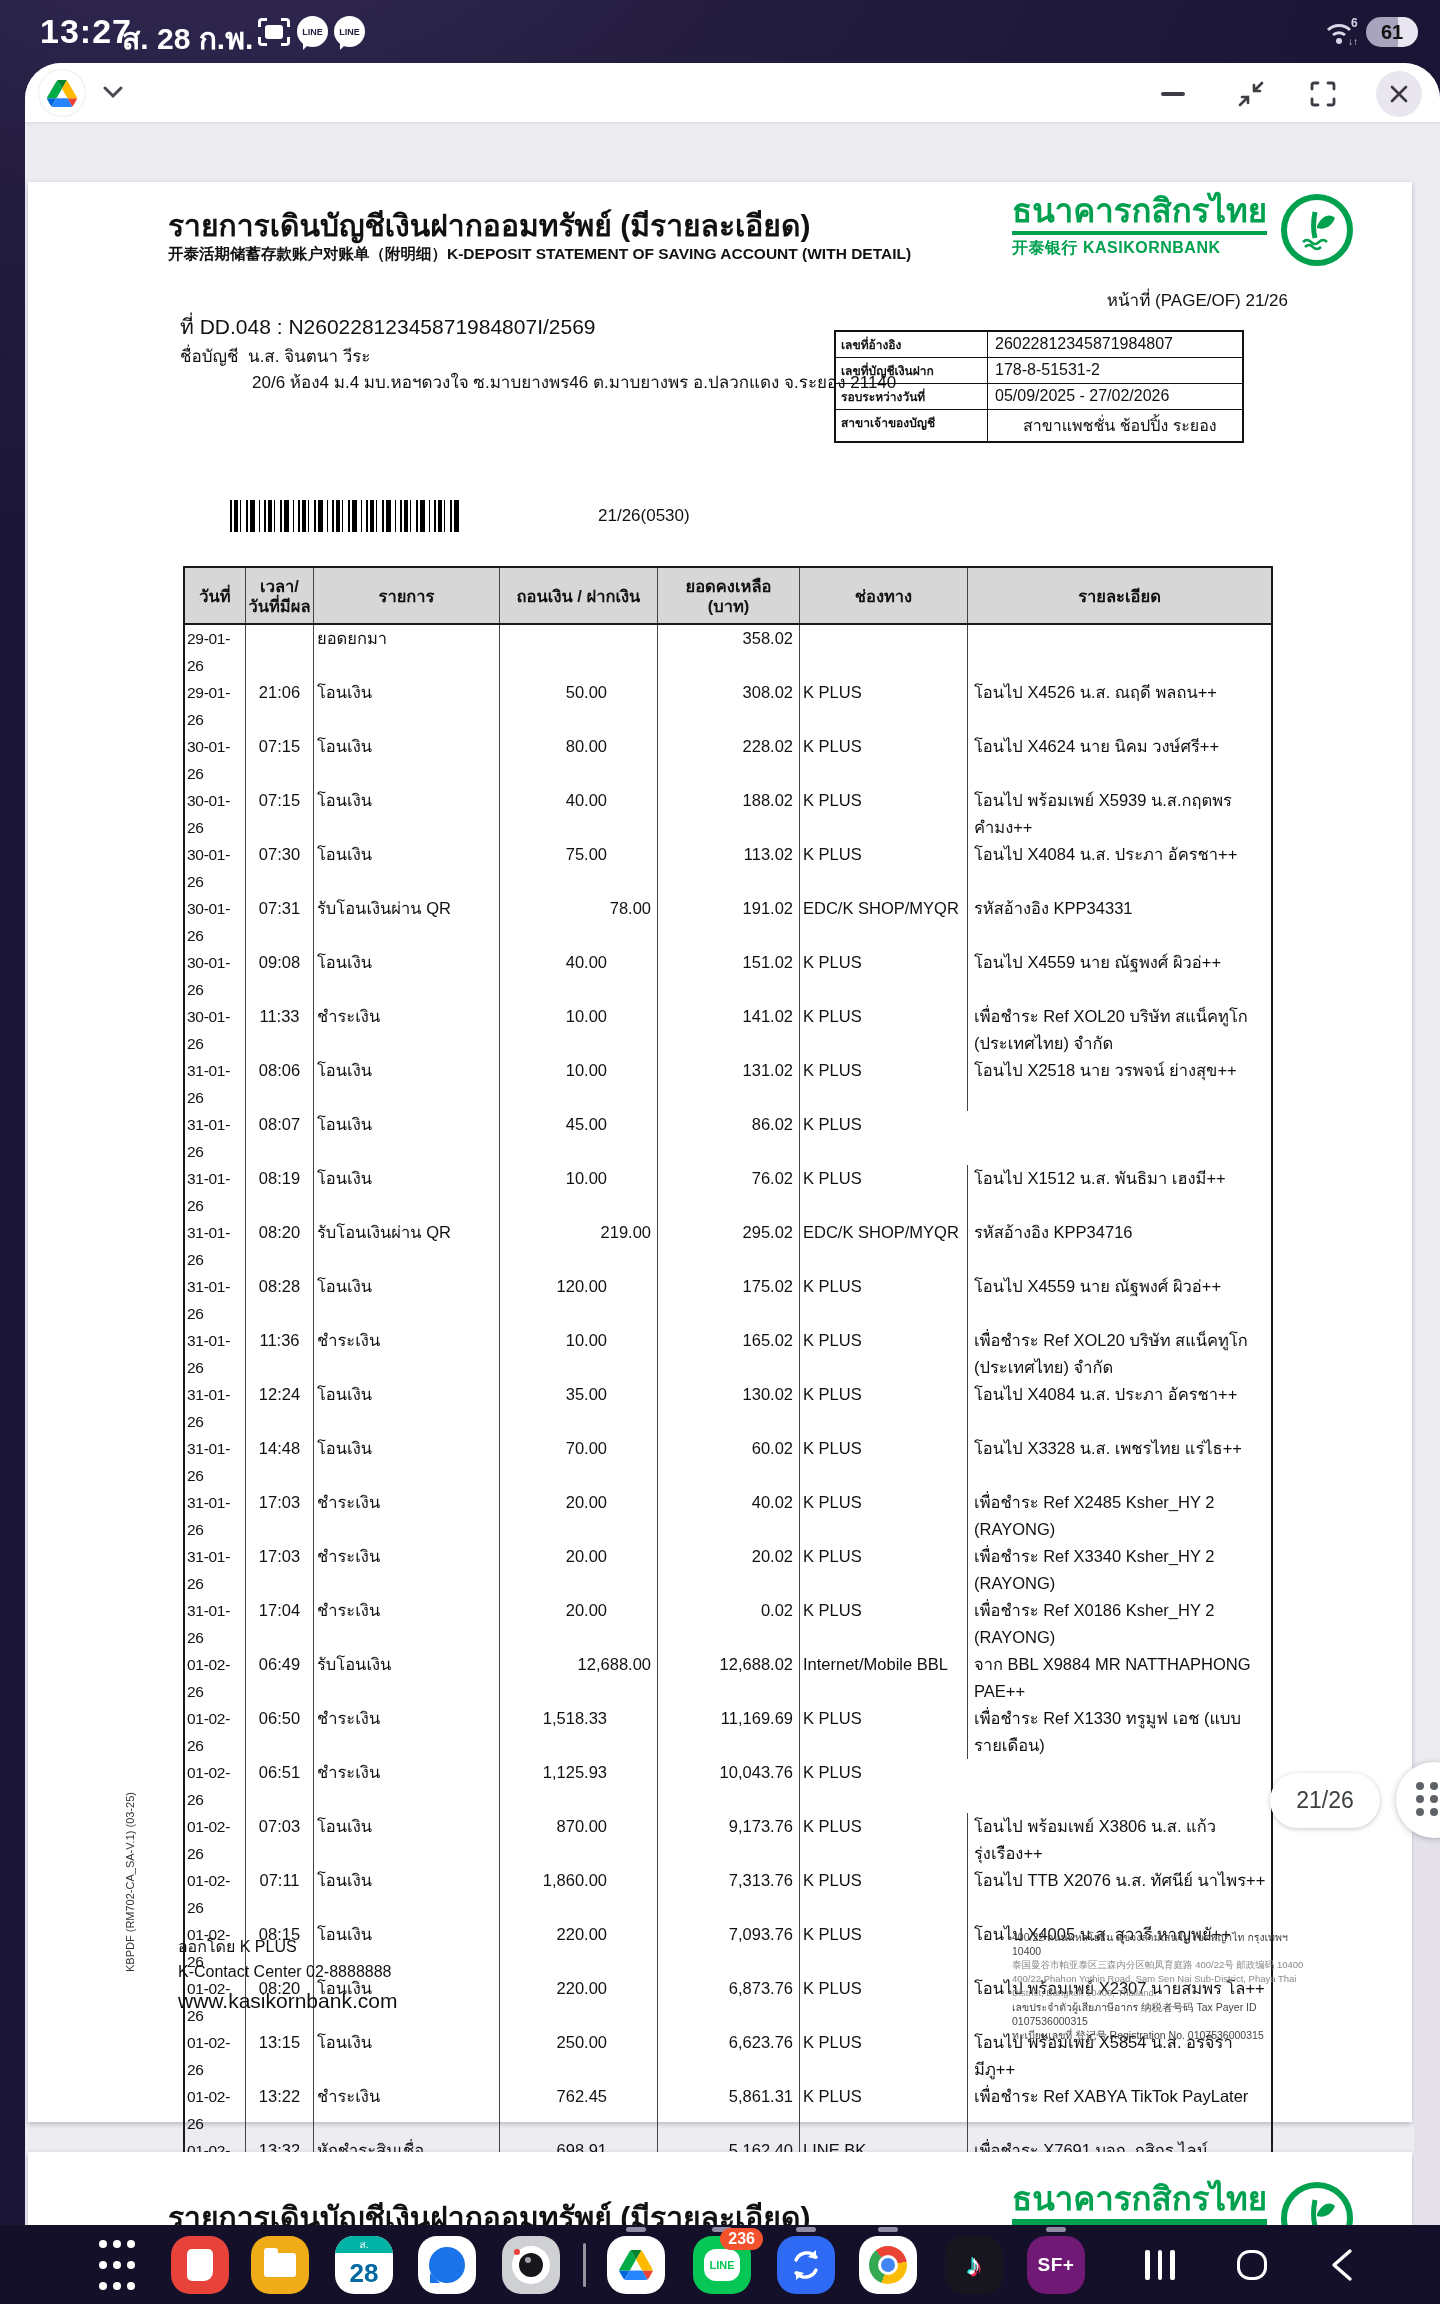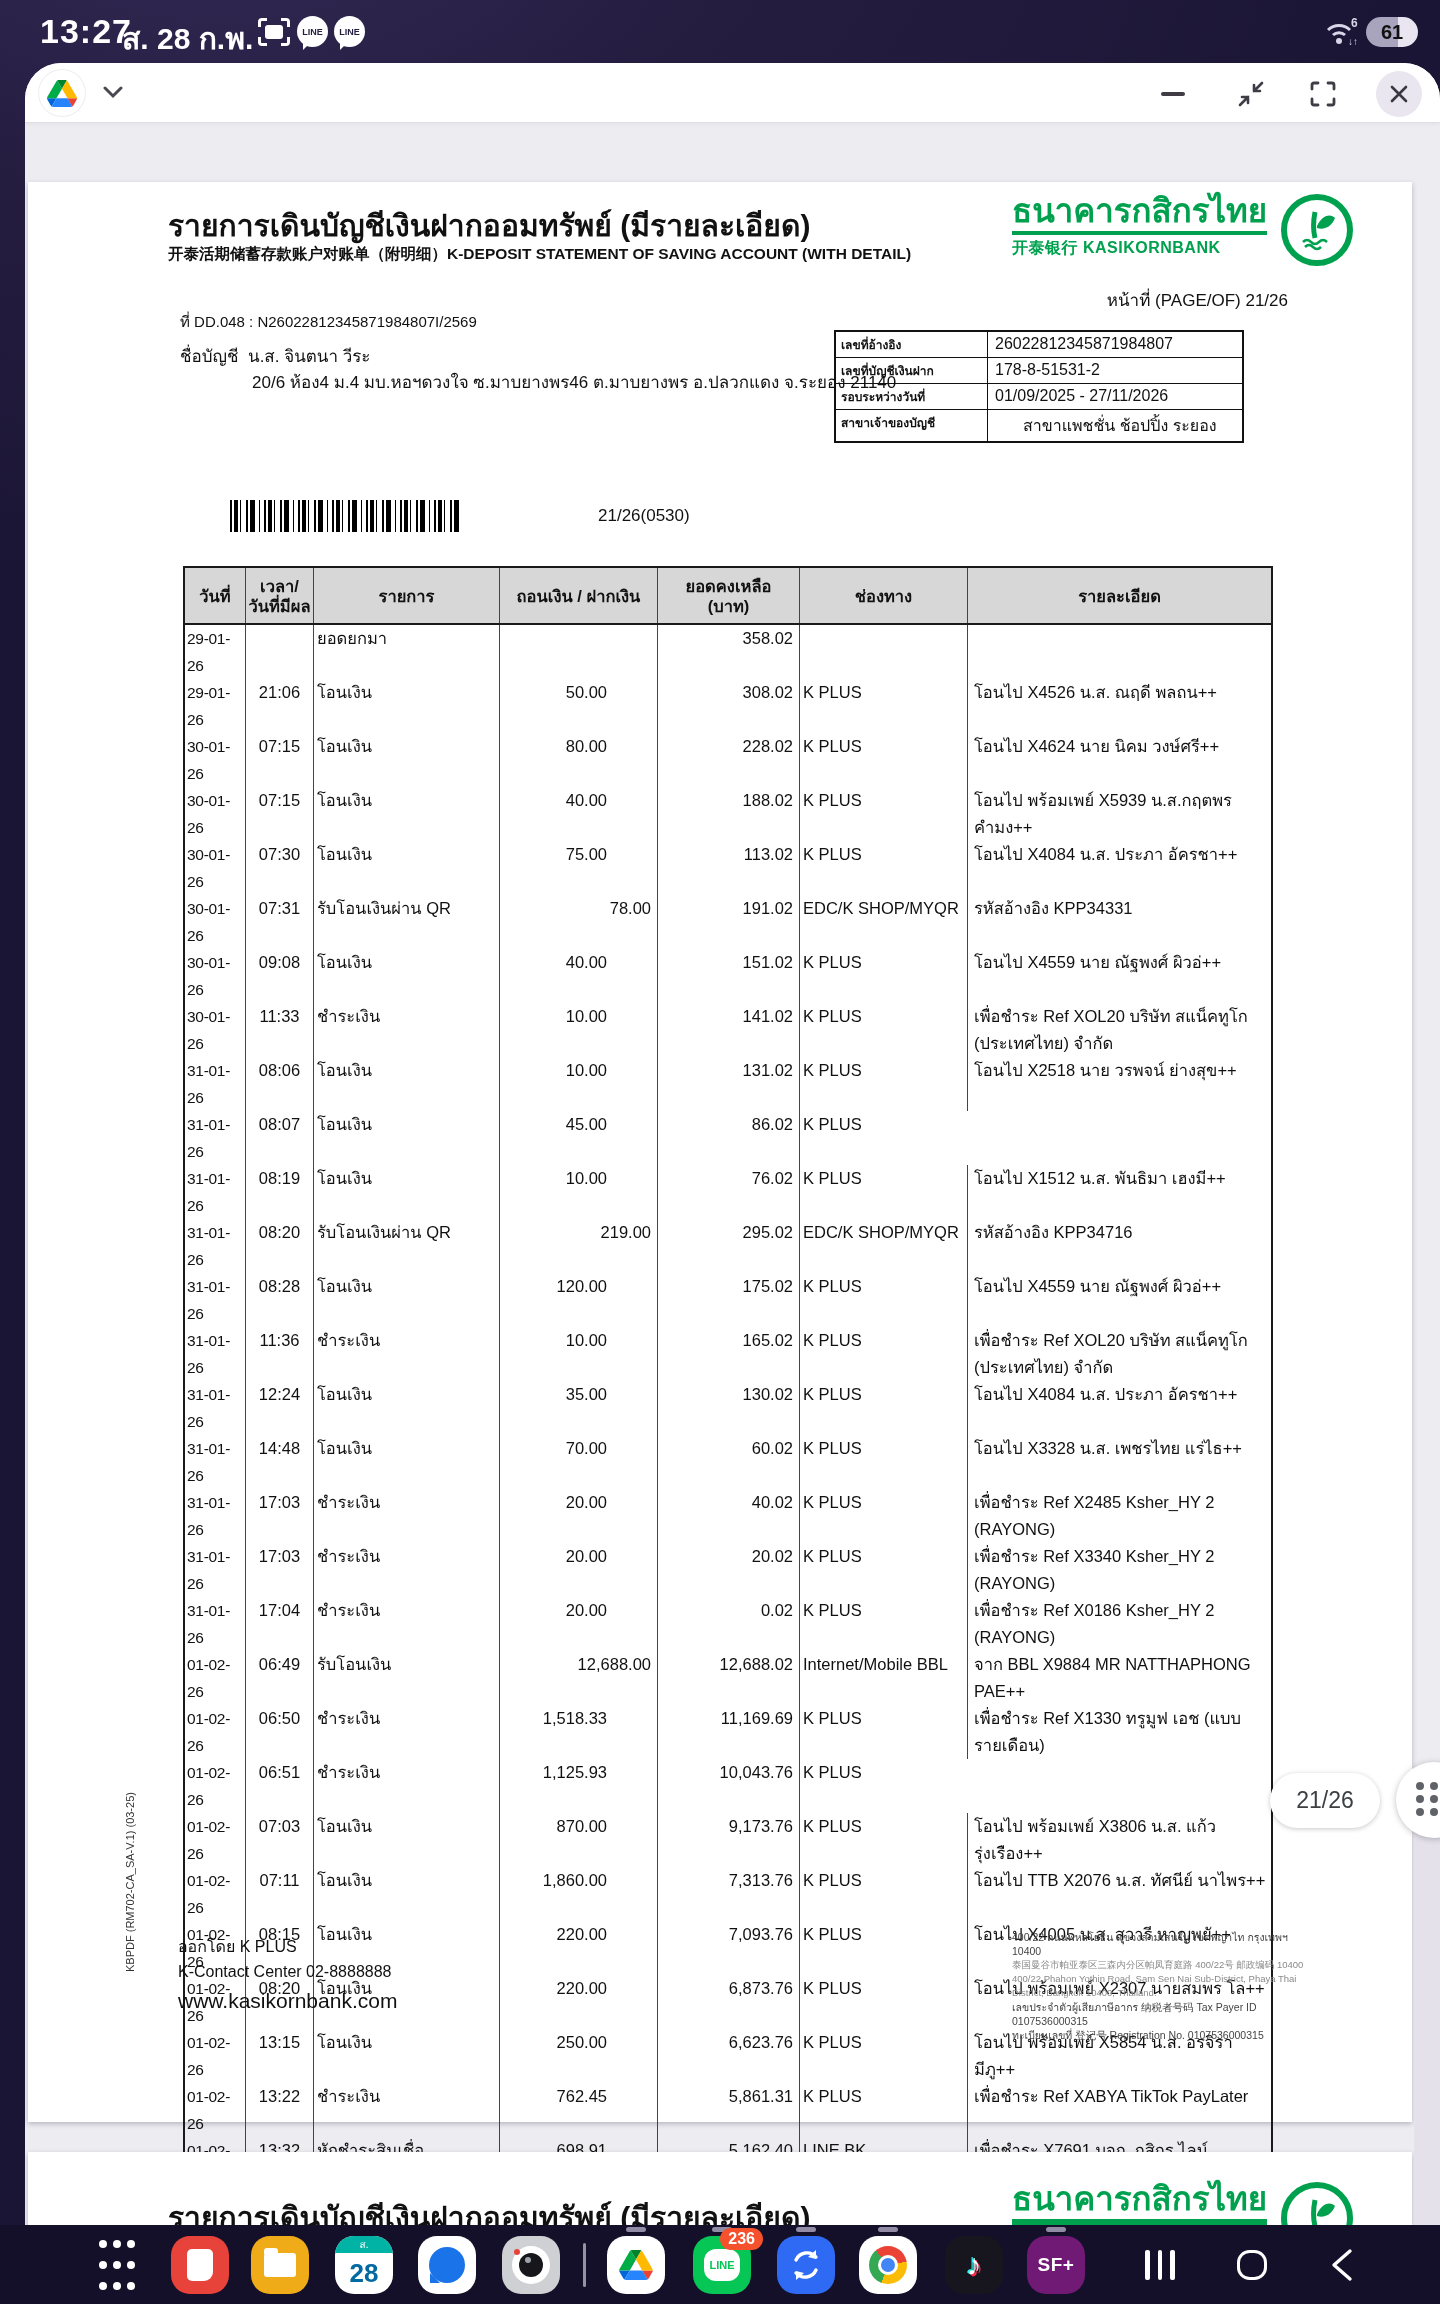--- a/index.html
+++ b/index.html
@@ -45,21 +45,21 @@
   .doc-title{position:absolute;left:140px;top:20px;font-size:30px;font-weight:bold;color:#111;}
   .doc-subtitle{position:absolute;left:140px;top:62px;font-size:15.5px;font-weight:bold;color:#111;}
   .kb-logo{position:absolute;display:flex;gap:14px;align-items:flex-start;}
   .kb-logo .txt{display:flex;flex-direction:column;}
   .kb-name{font-size:33px;font-weight:bold;color:#00a14e;line-height:34px;}
   .kb-bar{height:4px;background:#00a14e;margin:3px 0 3px 0;}
   .kb-sub{font-size:16px;font-weight:bold;color:#00a14e;letter-spacing:.5px;}
   .kb-circle{width:72px;height:72px;border-radius:50%;border:6px solid #00a14e;position:relative;flex:0 0 auto;
              display:flex;align-items:center;justify-content:center;background:#fff;}
   .page-label{position:absolute;top:104px;right:124px;font-size:17px;color:#111;}
-  .doc-no{position:absolute;left:152px;top:128px;font-size:15px;color:#111;}
+  .doc-no{position:absolute;left:152px;top:128px;font-size:21px;color:#111;}
   .acct-row{position:absolute;left:152px;top:160px;font-size:17px;color:#111;}
   .acct-addr{position:absolute;left:224px;top:186px;font-size:17px;color:#111;}
   .info-table{position:absolute;left:806px;top:148px;width:410px;border:2px solid #111;}
   .info-tr{display:flex;border-bottom:1px solid #111;}
   .info-tr:last-child{border-bottom:none;gap:28px;}
   .info-label{width:152px;padding:3px 5px;font-size:12px;font-weight:bold;border-right:1px solid #111;color:#111;}
   .info-value{flex:1;padding:3px 7px;font-size:16px;color:#111;}
   .barcode{position:absolute;left:202px;top:318px;width:230px;height:32px;
      background:repeating-linear-gradient(90deg,#000 0 2px,#fff 2px 4px,#000 4px 8px,#fff 8px 10px,#000 10px 11px,
      #fff 11px 16px,#000 16px 18px,#fff 18px 20px,#000 20px 25px,#fff 25px 29px,#000 29px 30px,#fff 30px 34px);}
@@ -208,21 +208,21 @@
     <div class="info-value">26022812345871984807</div>
   </div>
 
   <div class="info-tr">
     <div class="info-label">เลขที่บัญชีเงินฝาก</div>
     <div class="info-value">178-8-51531-2</div>
   </div>
 
   <div class="info-tr">
     <div class="info-label">รอบระหว่างวันที่</div>
-    <div class="info-value">01/09/2025 - 27/11/2026</div>
+    <div class="info-value">05/09/2025 - 27/02/2026</div>
   </div>
 
   <div class="info-tr">
     <div class="info-label">สาขาเจ้าของบัญชี</div>
     <div class="info-value">สาขาแพชชั่น ช้อปปิ้ง ระยอง</div>
   </div>
 </div>
 
       <div class="barcode"></div>
       <div class="barcode-label">21/26(0530)</div>

